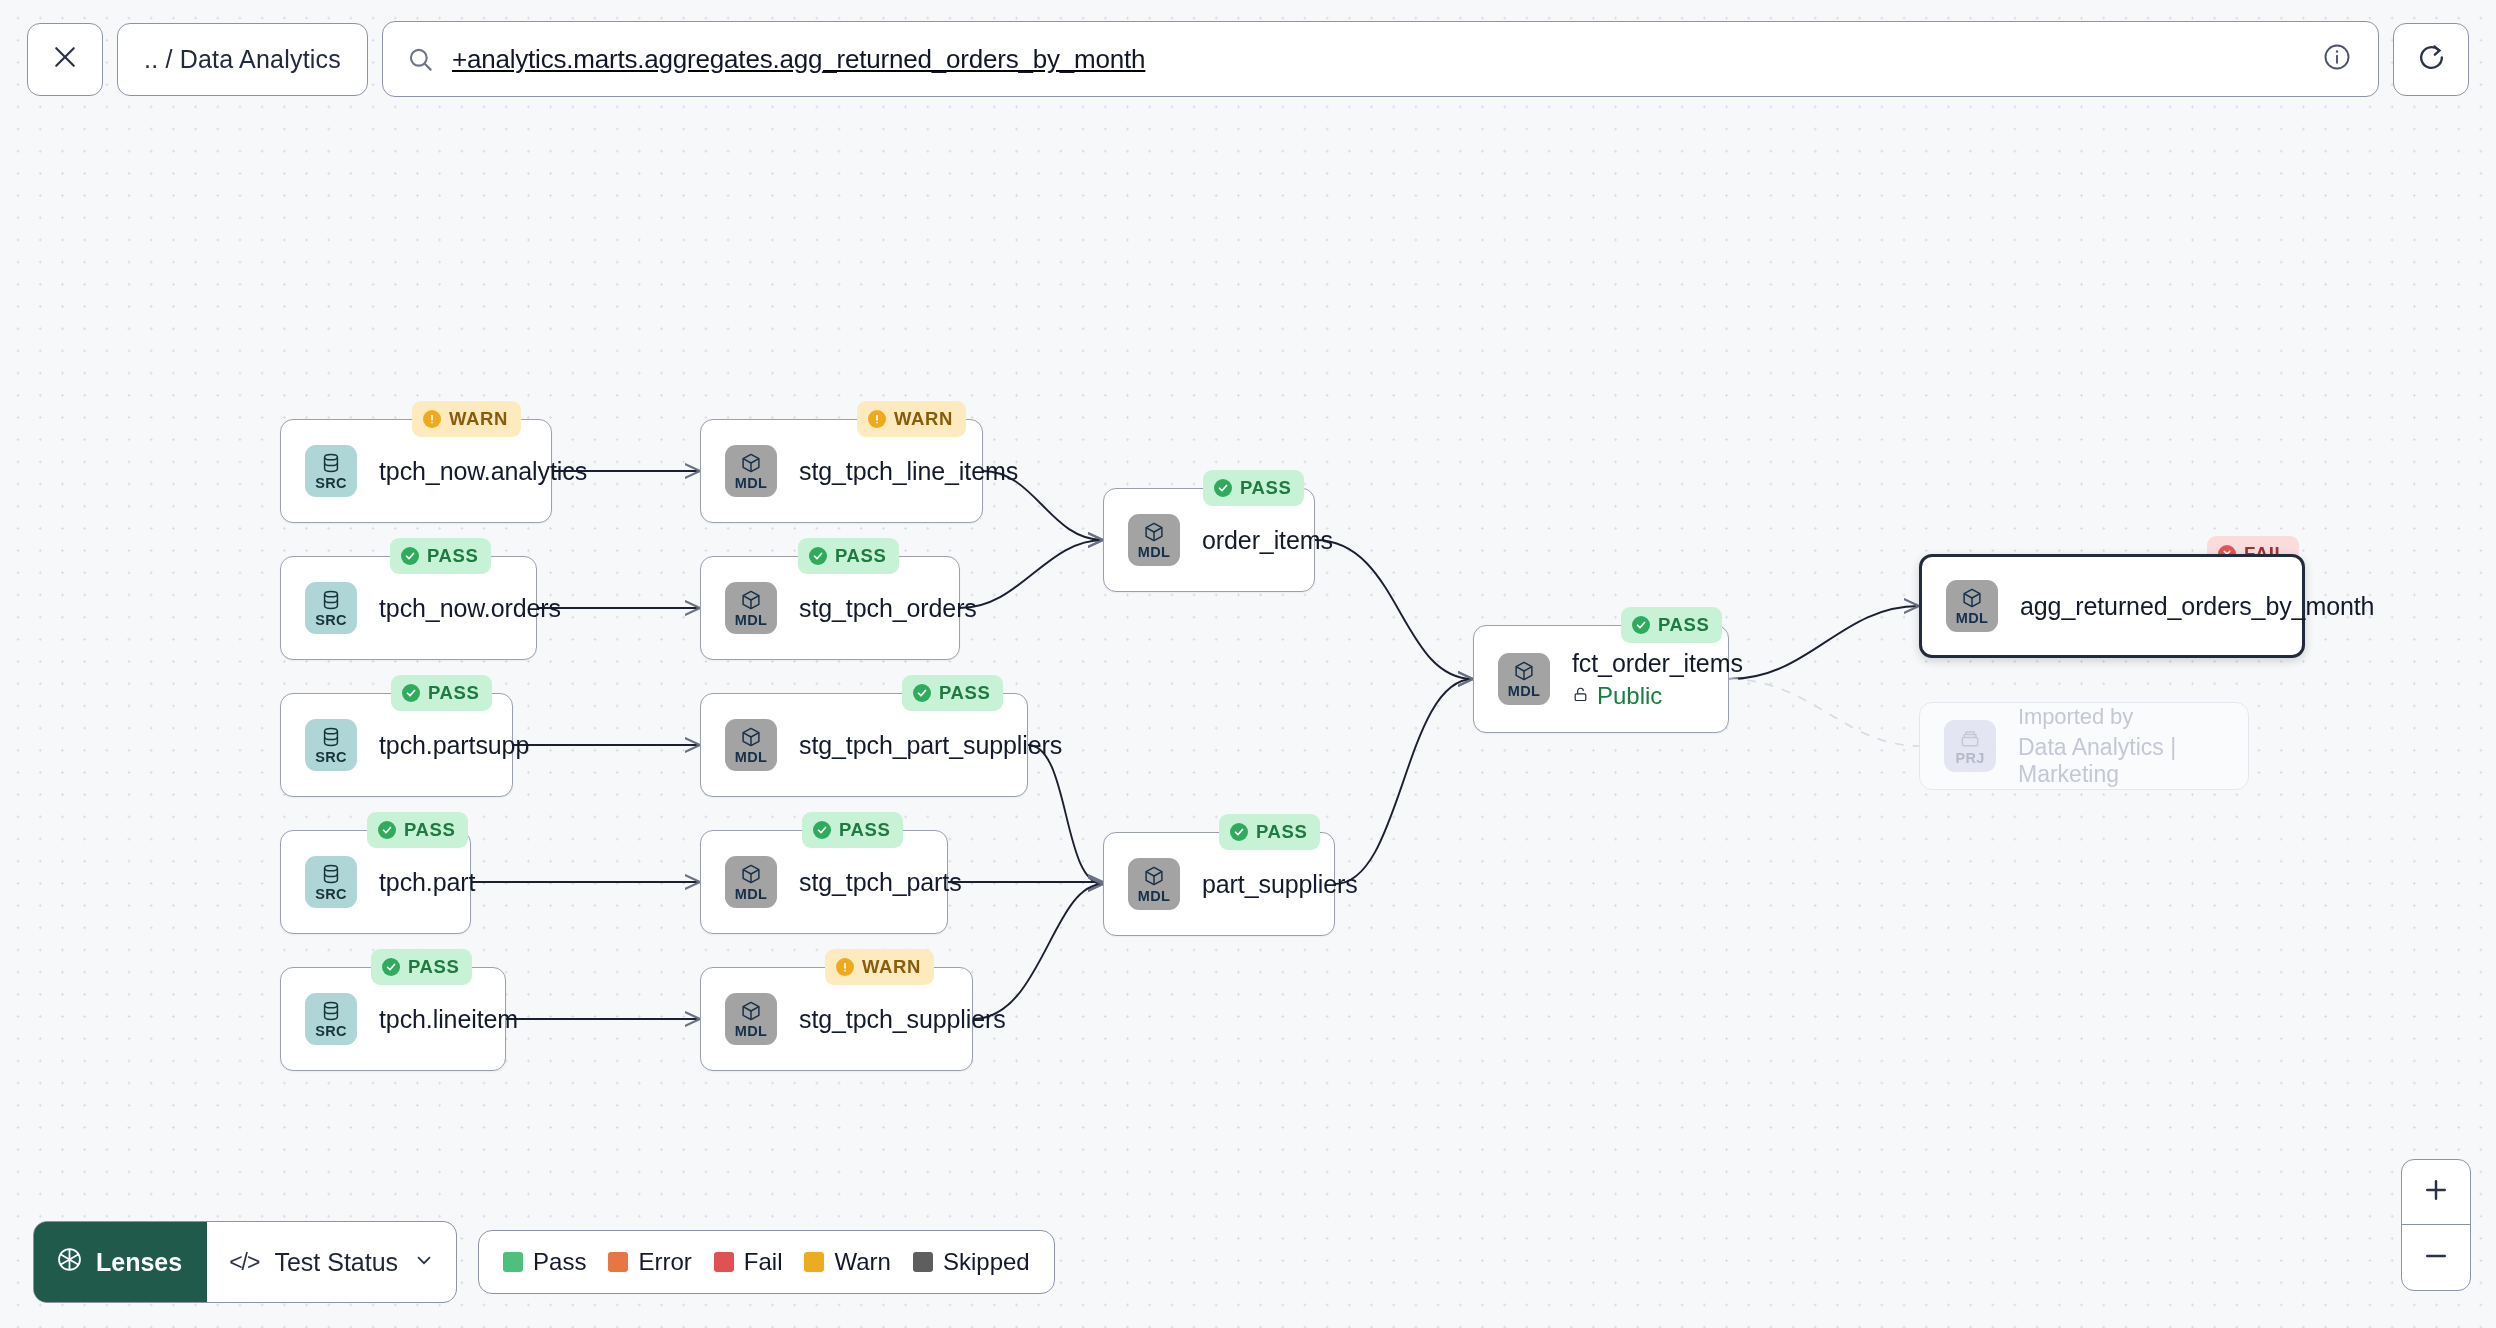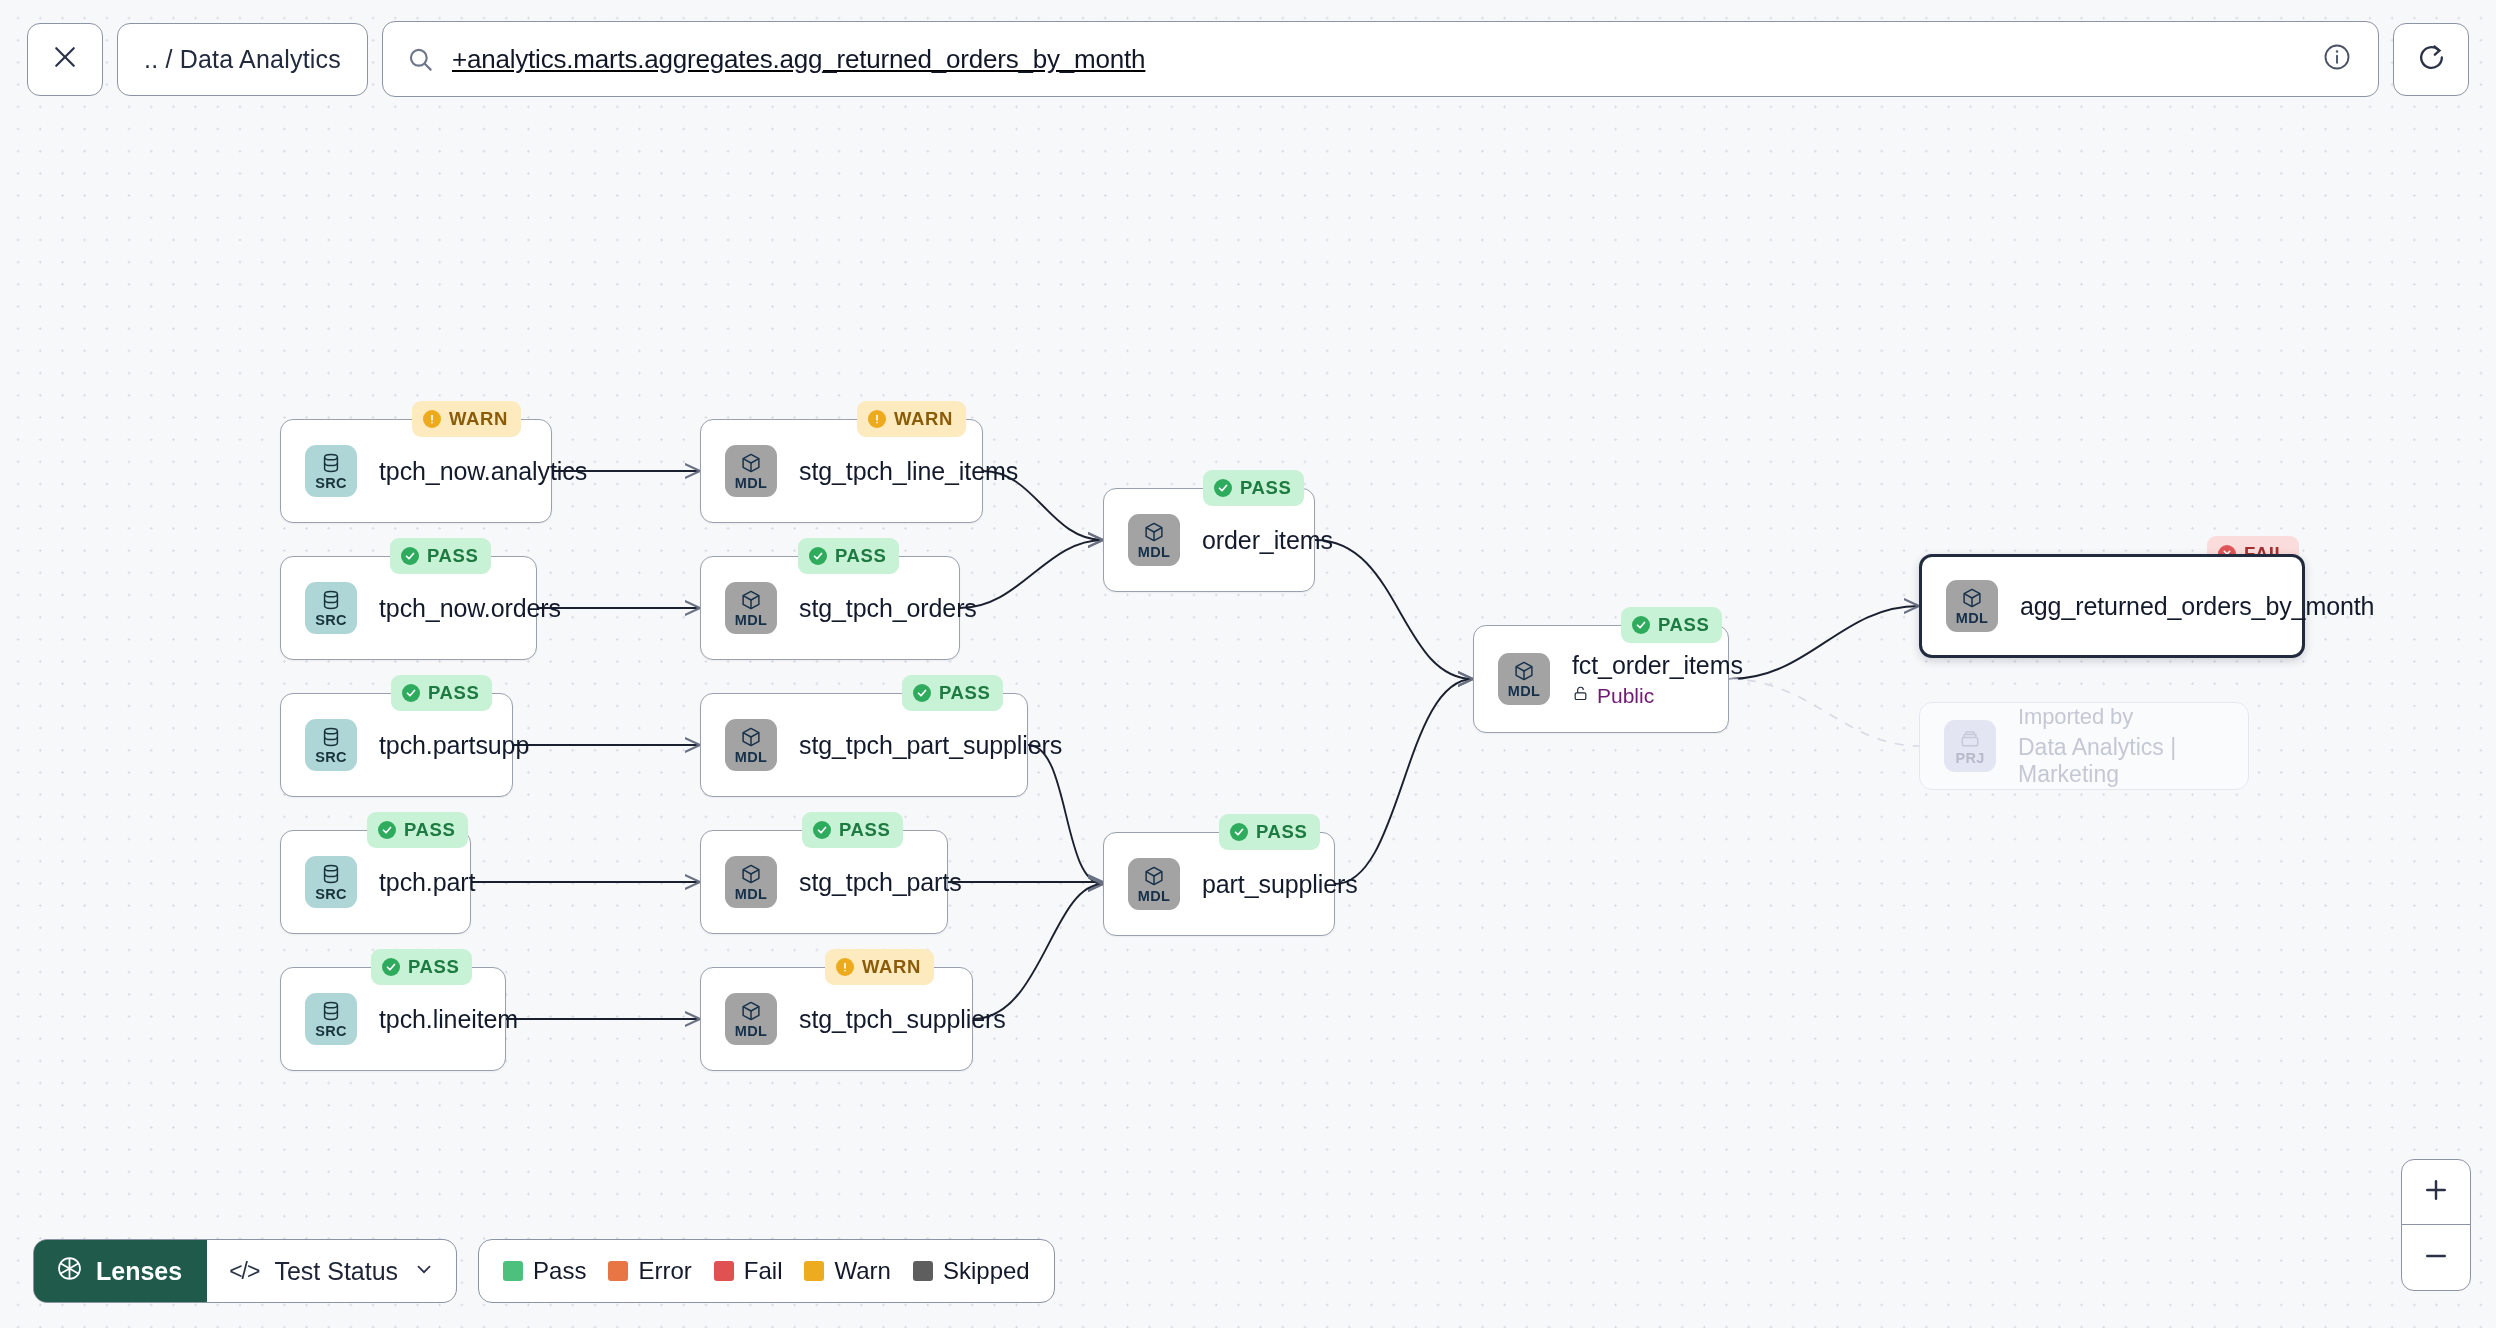--- a/index.html
+++ b/index.html
@@ -144,22 +144,22 @@
 
   .node-body { display: flex; flex-direction: column; justify-content: center; gap: 4px; min-width: 0; }
   .node-title {
     font-size: 25px;
     color: #131a2b;
     white-space: nowrap;
     letter-spacing: -.1px;
   }
   .node-sub {
     display: flex; align-items: center; gap: 8px;
-    font-size: 21px;
-    color: #701a75;
+    font-size: 24px;
+    color: #15803d;
   }
   .node-sub svg { width: 17px; height: 19px; stroke:#20293c; }
   .ghost .node-title, .ghost .node-sub { color: #c2c6d2; }
   .ghost .node-title { font-size: 22px; }
   .ghost .node-sub { font-size: 23px; }
 
   
   .badge {
     position: absolute;
     display: flex;
@@ -194,21 +194,21 @@
     display: flex;
     align-items: center;
     gap: 21px;
     z-index: 45;
   }
   #lens-group {
     display: flex;
     border-radius: 14px;
     overflow: hidden;
     border: 1.6px solid #8c93a5;
-    height: 64px;
+    height: 82px;
     background: #737373;
   }
   #lenses-btn {
     background: #1f5a4b;
     color: #ffffff;
     display: flex; align-items: center; gap: 13px;
     padding: 0 25px 0 22px;
     font-size: 25px;
     font-weight: 600;
     cursor: pointer;

